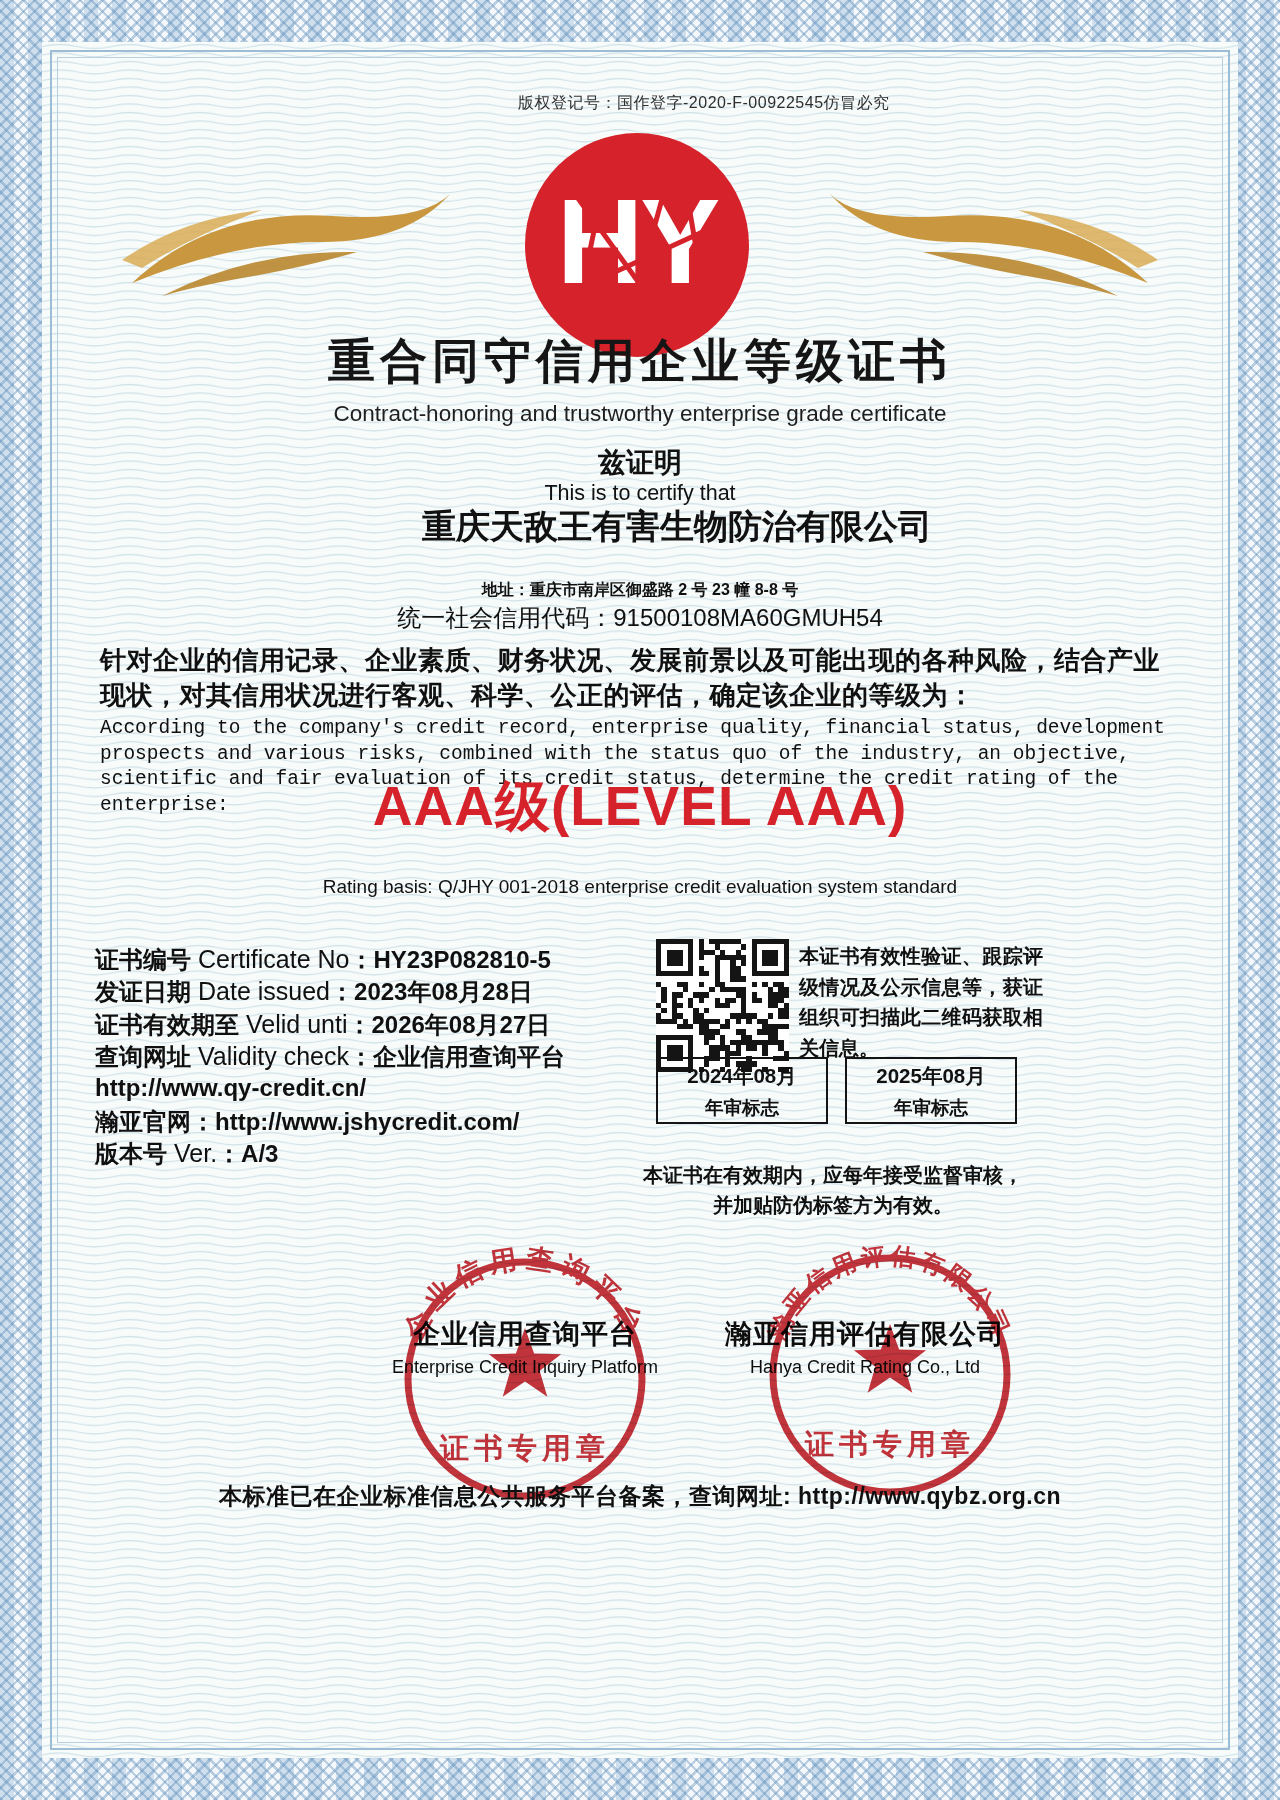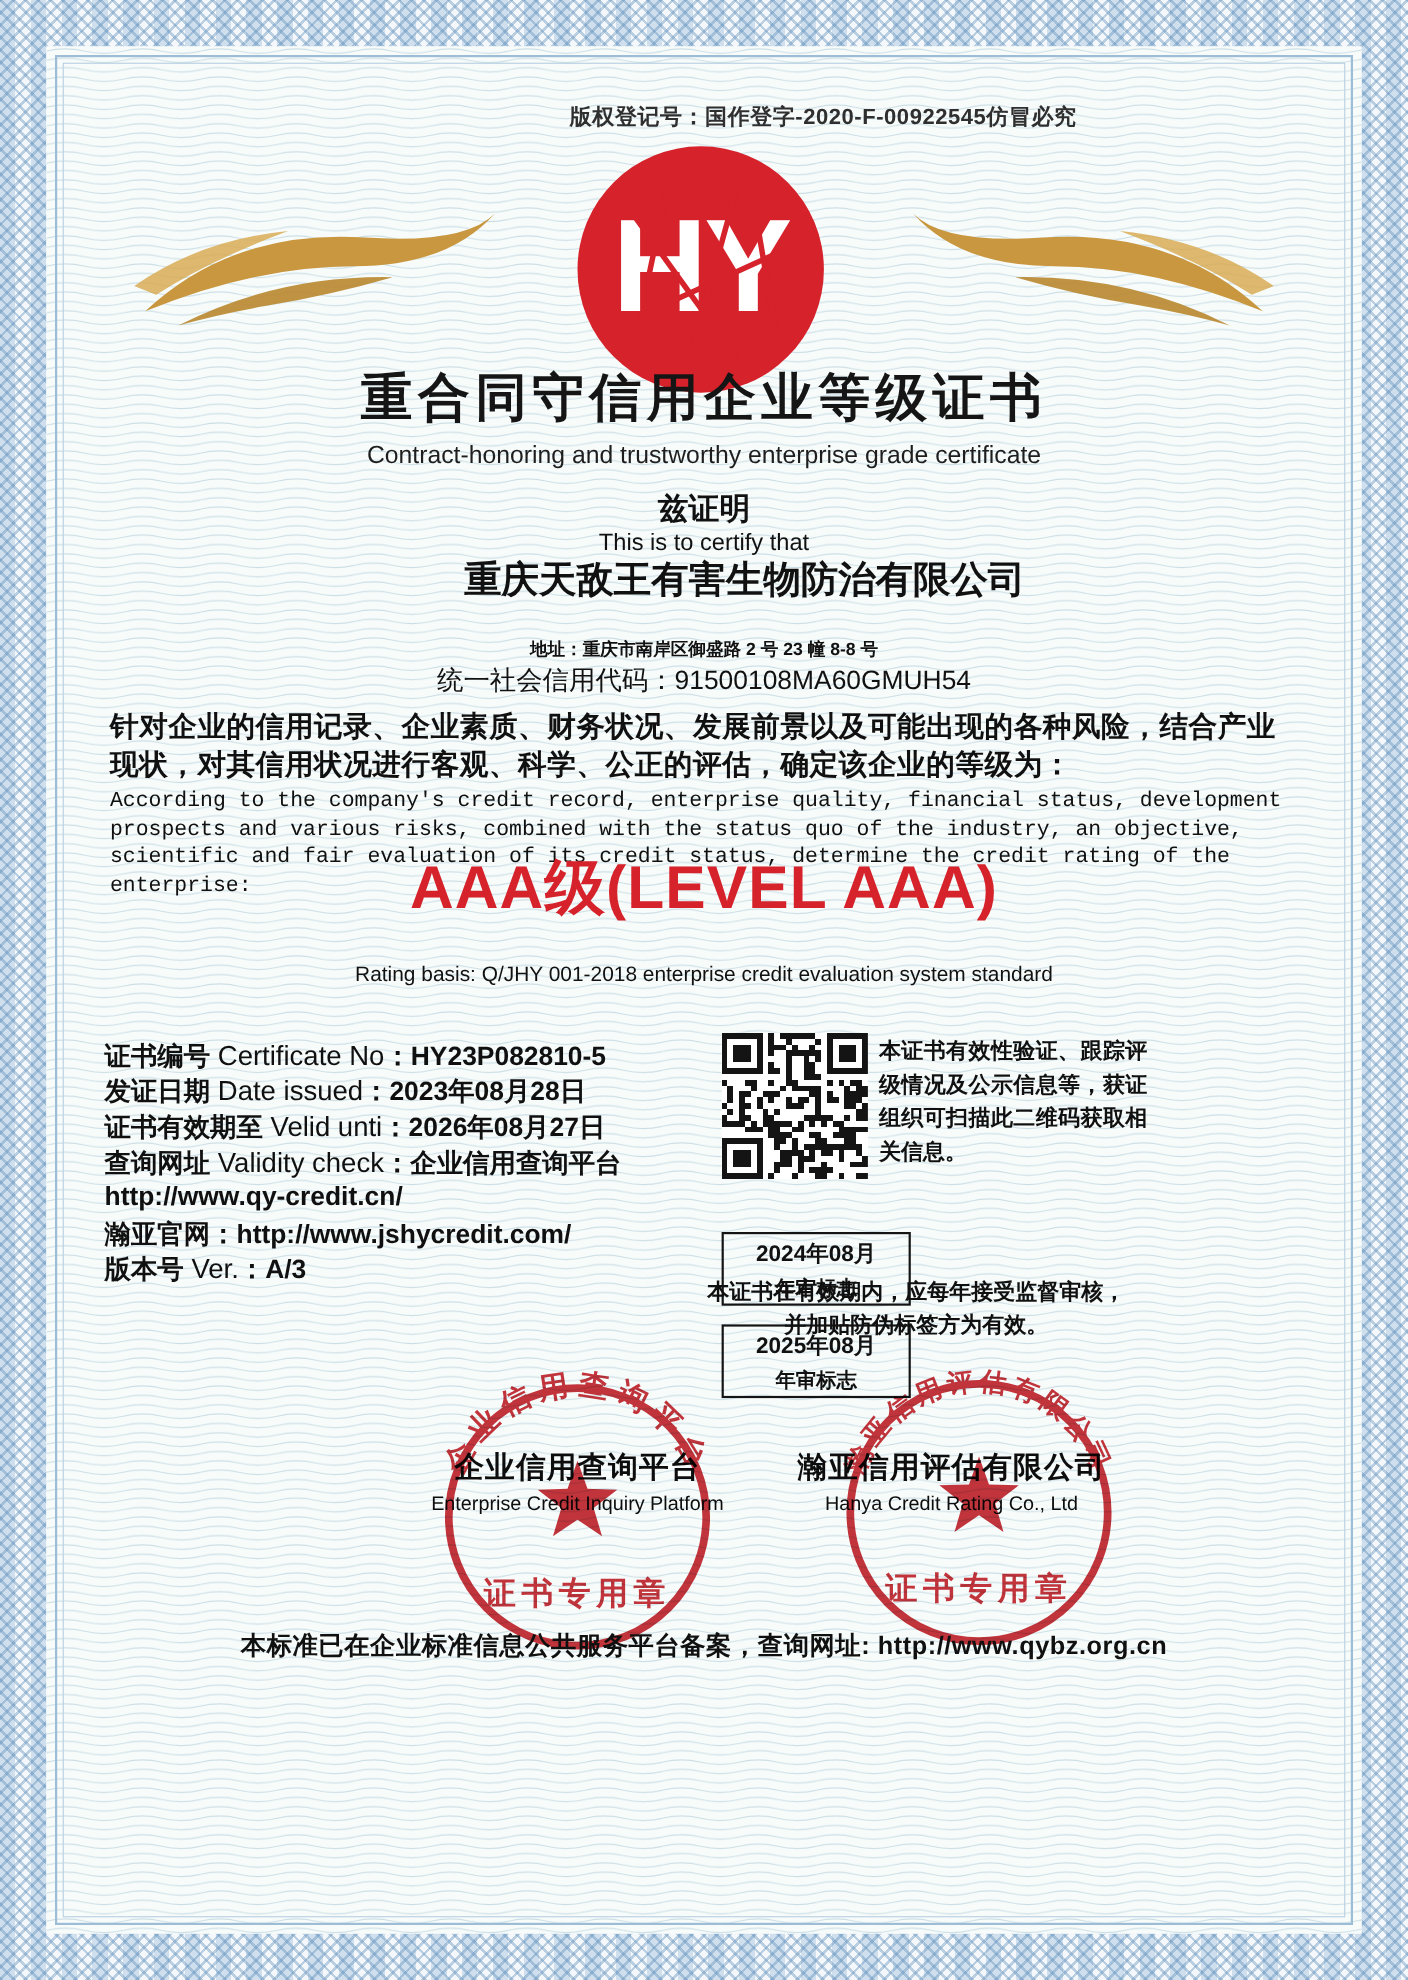--- a/index.html
+++ b/index.html
@@ -9,21 +9,21 @@
     background-image:
       repeating-linear-gradient(45deg, rgba(90,140,185,.38) 0 2.5px, rgba(255,255,255,0) 2.5px 8px),
       repeating-linear-gradient(-45deg, rgba(90,140,185,.38) 0 2.5px, rgba(255,255,255,0) 2.5px 8px),
       repeating-linear-gradient(90deg, rgba(120,165,205,.22) 0 14px, rgba(255,255,255,.5) 14px 28px);}
   .content-bg{position:absolute;inset:42px;background:#f7fbfa;}
   .bg-waves{position:absolute;left:42px;top:42px;pointer-events:none;}
   .frame-a{position:absolute;inset:50px;border:2px solid #9dbdd6;pointer-events:none;}
   .frame-b{position:absolute;inset:57px;border:1px solid #b7cfe2;pointer-events:none;}
   .abs{position:absolute;}
   .ctr{left:0;width:100%;text-align:center;}
-  .copyright{top:93px;left:518px;font-size:20px;font-weight:700;color:#2f2f2f;letter-spacing:.5px;}
+  .copyright{top:93px;left:518px;font-size:16px;font-weight:400;color:#2f2f2f;letter-spacing:.5px;}
   .logo{left:520px;top:128px;width:234px;height:234px;}
   .flourish{top:188px;width:330px;height:130px;}
   .flourish.fl-left{left:122px;}
   .flourish.fl-right{left:828px;transform:scaleX(-1);}
   .title{top:330px;font-size:47px;font-weight:700;color:#151515;letter-spacing:5px;}
   .subtitle{top:401px;font-size:22.5px;color:#1e1e1e;font-weight:500;}
   .certify-cn{top:444px;font-size:28px;font-weight:600;}
   .certify-en{top:481px;font-size:21.5px;}
   .company{top:504px;font-size:34px;font-weight:800;padding-left:37px;}
   .code-line{top:581px;font-size:24px;font-weight:400;margin-top:21px;}
@@ -35,21 +35,21 @@
   .basis-cn{top:851px;font-size:20px;font-weight:600;}
   .basis-en{top:876px;font-size:19px;}
   .details{left:95px;top:944px;color:#101010;}
   .details .row{height:32.4px;white-space:nowrap;}
   .details .cn{font-size:24px;font-weight:600;}
   .details .en{font-size:25px;margin-left:7px;}
   .details .sep{font-size:24px;font-weight:600;}
   .details .val{font-size:24px;font-weight:600;}
   .qr{left:656px;top:939px;width:133px;height:133px;background:#fff;}
   .qr-note{left:799px;top:941px;width:244px;font-size:20px;line-height:30.5px;font-weight:600;color:#101010;text-align:justify;}
-  .annual{top:1120px;left:656px;display:flex;gap:17px;flex-direction:column;}
+  .annual{top:1057px;left:656px;display:flex;gap:17px;}
   .annual .box{width:168px;height:63px;border:2.5px solid #141414;display:flex;flex-direction:column;align-items:center;justify-content:center;gap:5px;}
   .annual .period{font-size:20.5px;font-weight:600;}
   .annual .mark{font-size:18.5px;font-weight:600;}
   .validity{left:618px;top:1160px;width:430px;text-align:center;font-size:20px;line-height:30px;font-weight:600;color:#101010;}
   .org{text-align:center;color:#0d0d0d;}
   .org.org-left{left:340px;top:1316px;width:370px;}
   .org.org-right{left:680px;top:1316px;width:370px;}
   .org .org-cn{font-size:27px;font-weight:700;letter-spacing:1px;}
   .org .org-en{font-size:18px;margin-top:5px;}
   .stamp{width:266px;height:266px;mix-blend-mode:multiply;opacity:.92;}

